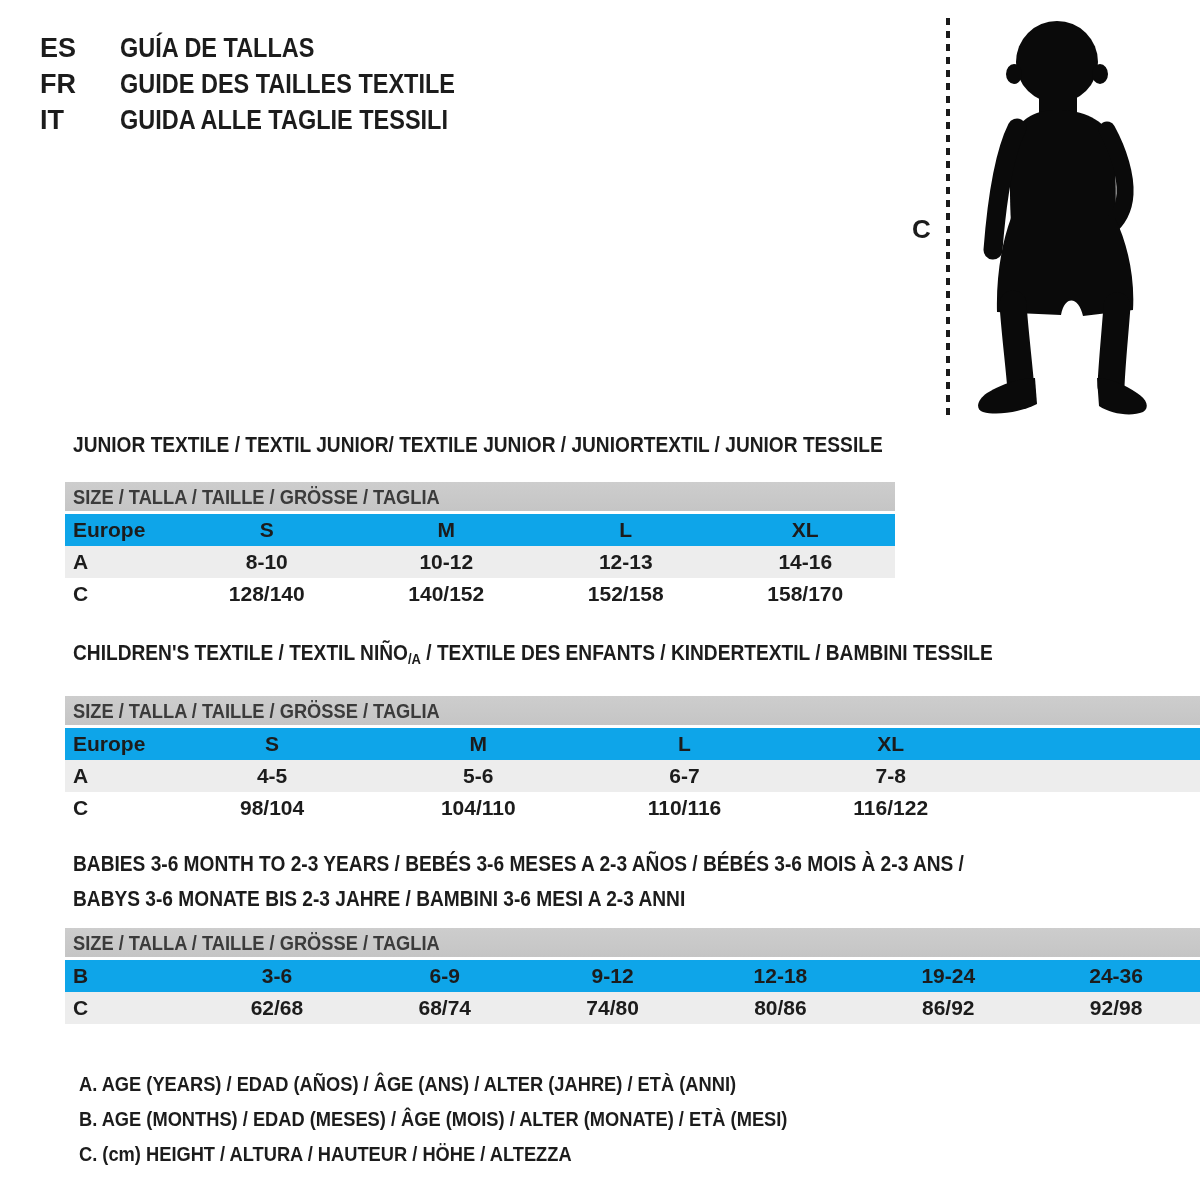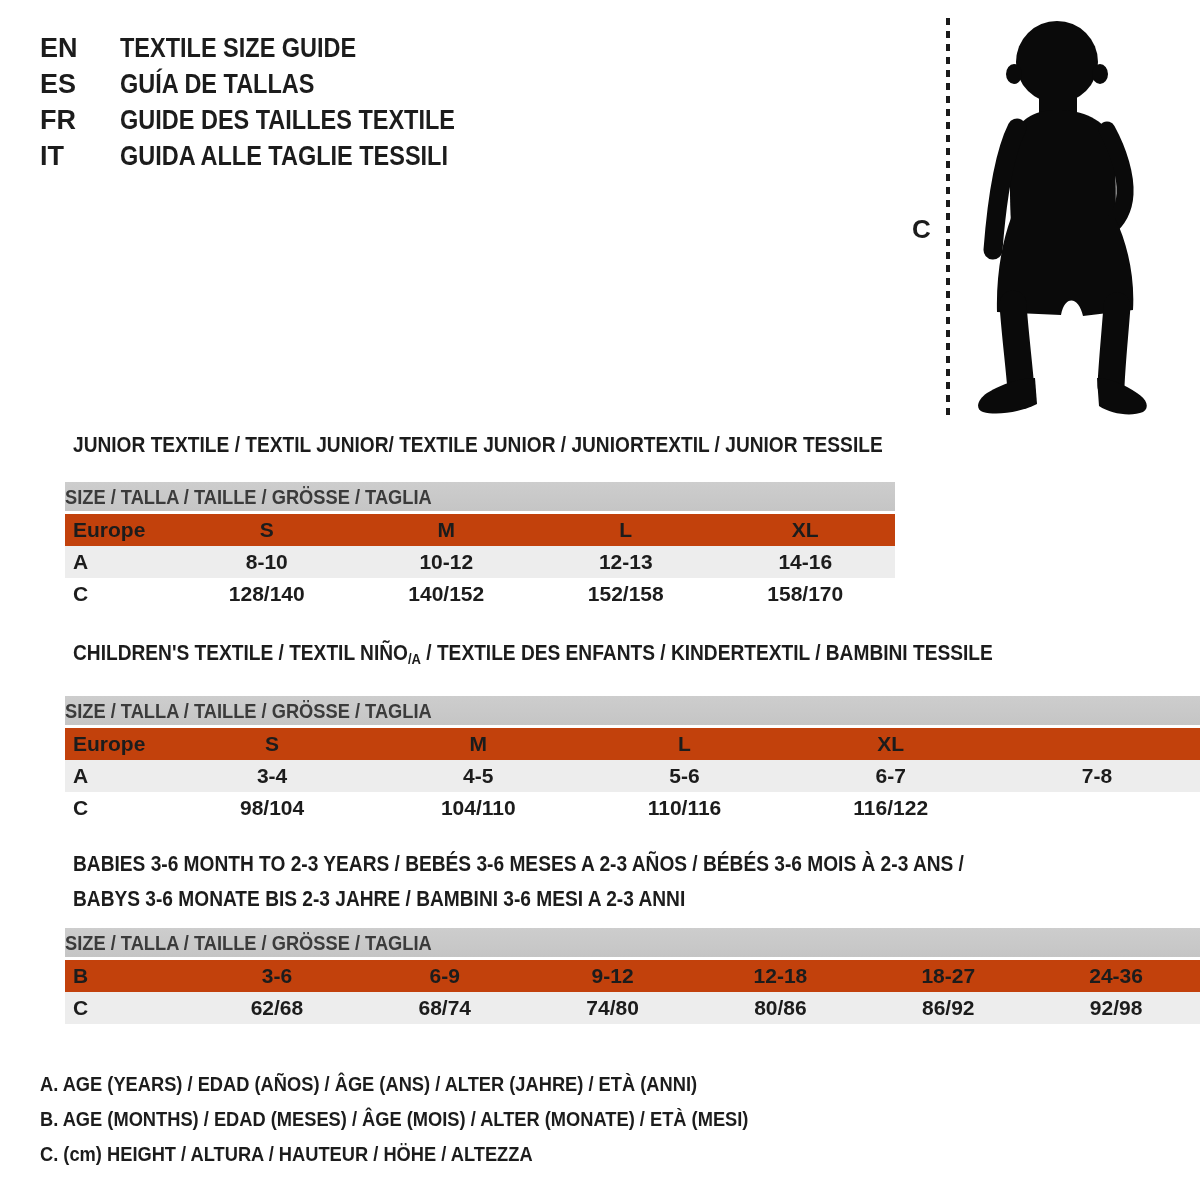--- a/index.html
+++ b/index.html
@@ -37,47 +37,43 @@
   .sec-babies{left:33px;top:846px;width:1135px;}
   .section-heading{margin:0 0 26px 8px;font-size:22px;font-weight:bold;line-height:22px;white-space:nowrap;}
   .sec-babies .section-heading{line-height:35px;margin-bottom:12px;height:70px;}
   .section-heading sub{font-size:15px;vertical-align:-4px;}
 
   
   .table-header{
     height:29px;line-height:29px;
     background:linear-gradient(to bottom,#cdcdcd,#c5c5c5);
     color:#3b3b3b;font-weight:bold;font-size:21px;
-    padding-left:0;margin-bottom:3px;
+    padding-left:8px;margin-bottom:3px;
   }
   .t-row{display:grid;height:32px;line-height:32px;font-weight:bold;font-size:21px;background:#ffffff;}
   .t-row:nth-of-type(odd){background:#ededed;} 
-  .size-table .table-header + .t-row{background:#c2410c;}
+  .size-table .table-header + .t-row{background:#0ea5e9;}
   .size-table .table-header + .t-row + .t-row{background:#ededed;}
   .size-table .table-header + .t-row + .t-row + .t-row{background:#ffffff;}
   .t-label{text-align:left;padding-left:8px;}
   .t-cell{text-align:center;}
   .cols4 .t-row{grid-template-columns:112px repeat(4,1fr);}
   .cols5 .t-row{grid-template-columns:104px repeat(5,1fr);}
   .cols6 .t-row{grid-template-columns:128px repeat(6,1fr);}
 
   
   .footnotes{position:absolute;left:40px;top:1066px;font-weight:bold;font-size:21px;}
-  .footnote{height:35px;line-height:35px;white-space:nowrap;}
+  .footnote{height:35px;line-height:35px;white-space:nowrap;margin-left:39px;}
 </style>
 </head>
 <body>
 
 <div class="page">
 
   <header class="lang-block">
-    <div class="lang-row">
-      <span class="lang-code">EN</span>
-      <span class="lang-title cond">TEXTILE SIZE GUIDE</span>
-    </div>
     <div class="lang-row">
       <span class="lang-code">ES</span>
       <span class="lang-title cond">GUÍA DE TALLAS</span>
     </div>
     <div class="lang-row">
       <span class="lang-code">FR</span>
       <span class="lang-title cond">GUIDE DES TAILLES TEXTILE</span>
     </div>
     <div class="lang-row">
       <span class="lang-code">IT</span>
@@ -144,21 +140,20 @@
         <div class="table-header"><span class="cond">SIZE / TALLA / TAILLE / GRÖSSE / TAGLIA</span></div>
         <div class="t-row">
           <span class="t-label">Europe</span>
           <span class="t-cell">S</span>
           <span class="t-cell">M</span>
           <span class="t-cell">L</span>
           <span class="t-cell">XL</span>
         </div>
         <div class="t-row">
           <span class="t-label">A</span>
-          <span class="t-cell">3-4</span>
           <span class="t-cell">4-5</span>
           <span class="t-cell">5-6</span>
           <span class="t-cell">6-7</span>
           <span class="t-cell">7-8</span>
         </div>
         <div class="t-row">
           <span class="t-label">C</span>
           <span class="t-cell">98/104</span>
           <span class="t-cell">104/110</span>
           <span class="t-cell">110/116</span>
@@ -173,21 +168,21 @@
       <span class="cond">BABYS 3-6 MONATE BIS 2-3 JAHRE / BAMBINI 3-6 MESI A 2-3 ANNI</span>
     </h2>
     <div class="size-table cols6">
         <div class="table-header"><span class="cond">SIZE / TALLA / TAILLE / GRÖSSE / TAGLIA</span></div>
         <div class="t-row">
           <span class="t-label">B</span>
           <span class="t-cell">3-6</span>
           <span class="t-cell">6-9</span>
           <span class="t-cell">9-12</span>
           <span class="t-cell">12-18</span>
-          <span class="t-cell">18-27</span>
+          <span class="t-cell">19-24</span>
           <span class="t-cell">24-36</span>
         </div>
         <div class="t-row">
           <span class="t-label">C</span>
           <span class="t-cell">62/68</span>
           <span class="t-cell">68/74</span>
           <span class="t-cell">74/80</span>
           <span class="t-cell">80/86</span>
           <span class="t-cell">86/92</span>
           <span class="t-cell">92/98</span>

